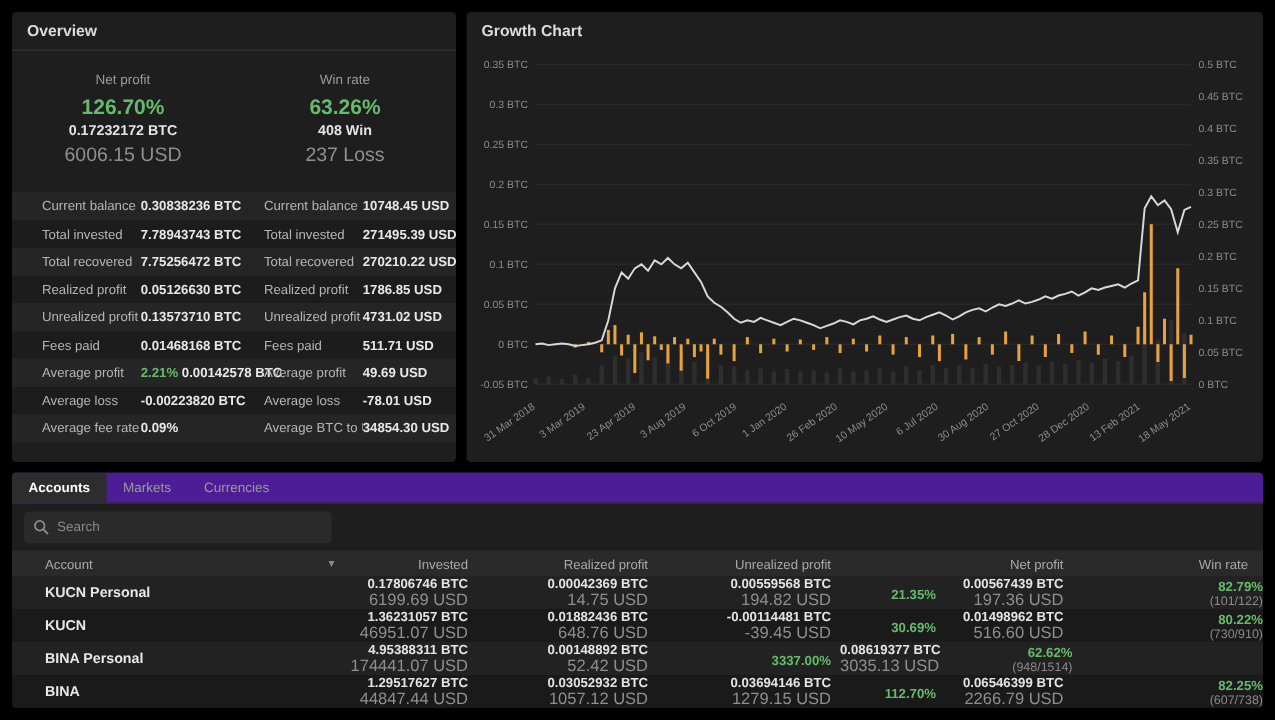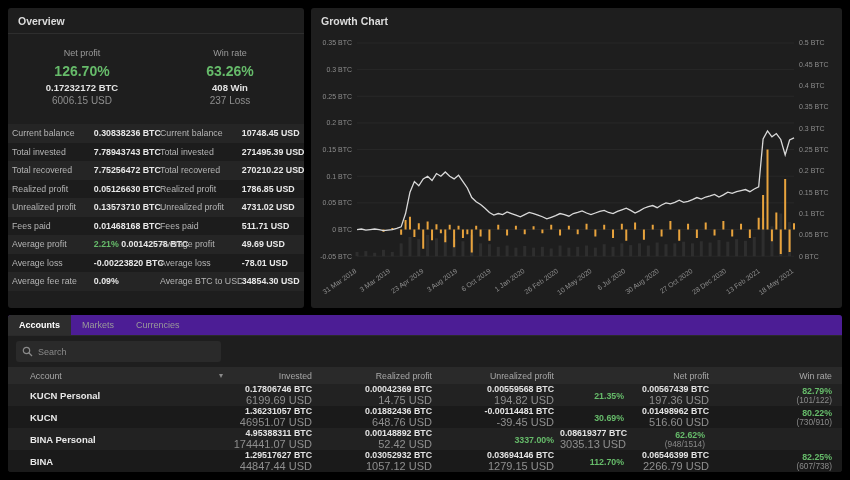--- a/index.html
+++ b/index.html
@@ -9,26 +9,26 @@
   .top-row{display:flex;gap:7px;height:300px;margin-bottom:7px;}
   .panel header{font-size:10.5px;font-weight:700;color:#dcdcdc;padding:7px 10px 6px;}
   
   .overview{width:296px;flex:none;display:flex;flex-direction:column;}
   .overview header{border-bottom:1px solid #2e2e2e;}
   .summary{display:flex;margin:14px 0 18px;}
   .sum-col{flex:1;text-align:center;}
   .sum-label{font-size:9px;color:#9a9a9a;margin-bottom:5px;}
   .sum-big{font-size:14px;font-weight:700;color:#66bb6a;margin-bottom:3px;}
   .sum-val{font-size:9.5px;font-weight:700;color:#e4e4e4;margin-bottom:2px;}
-  .sum-sub{font-size:10px;color:#8f8f8f;}
+  .sum-sub{font-size:13px;color:#8f8f8f;}
   .stats{flex:1;}
   .srow{display:grid;grid-template-columns:29% 21% 29% 21%;align-items:center;height:18.5px;font-size:8.8px;}
   .srow:nth-child(odd){background:#252525;}
   .srow:nth-child(even){background:#1c1c1c;}
-  .sl{color:#b5b5b5;padding-left:4px;white-space:nowrap;overflow:hidden;}
+  .sl{color:#b5b5b5;padding-left:20px;white-space:nowrap;overflow:hidden;}
   .sv{color:#e8e8e8;font-weight:700;padding-right:8px;white-space:nowrap;}
   .green{color:#66bb6a;}
   
   .chart-panel{flex:1;display:flex;flex-direction:column;}
   #growth-svg{width:100%;height:276px;display:block;}
   #growth-svg text{font-family:"Liberation Sans","DejaVu Sans",sans-serif;}
   
   .bottom{height:157px;display:flex;flex-direction:column;}
   .tabs{display:flex;background:#4c1d95;border-bottom:1px solid #2a2a2a;height:20px;align-items:stretch;}
   .tab{font-size:9px;color:#9a9a9a;padding:0 11px;display:flex;align-items:center;cursor:pointer;}
@@ -46,21 +46,21 @@
   .th-account{display:flex;justify-content:space-between;align-items:center;padding:0 10px 0 22px;}
   .sort-caret{color:#8a8a8a;font-size:8px;}
   .trow{height:22px;font-size:8.8px;cursor:pointer;}
   .trow:nth-child(odd){background:#1a1a1a;}
   .trow:nth-child(even){background:#222222;}
   .acct{color:#e8e8e8;font-weight:600;font-size:9.5px;padding-left:22px;white-space:nowrap;}
   .two{text-align:right;padding-right:6px;line-height:1.18;white-space:nowrap;}
   .btc{color:#e4e4e4;font-weight:700;font-size:8.8px;}
   .usd{color:#8f8f8f;font-size:11px;}
   .pctcell{text-align:right;padding-right:6px;color:#66bb6a;font-weight:700;}
-  .wincell{text-align:right;padding-right:10px;line-height:1.18;}
+  .wincell{text-align:right;line-height:1.18;}
   .winpct{color:#66bb6a;font-weight:700;}
   .wincount{color:#8a8a8a;font-size:8.3px;}
 </style>
 </head>
 <body>
 
 <div class="app">
 
   <div class="top-row">
 

